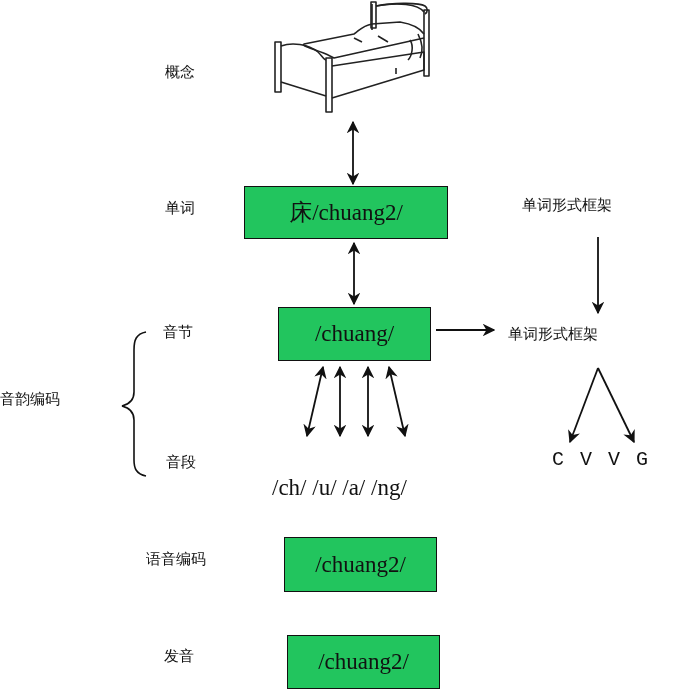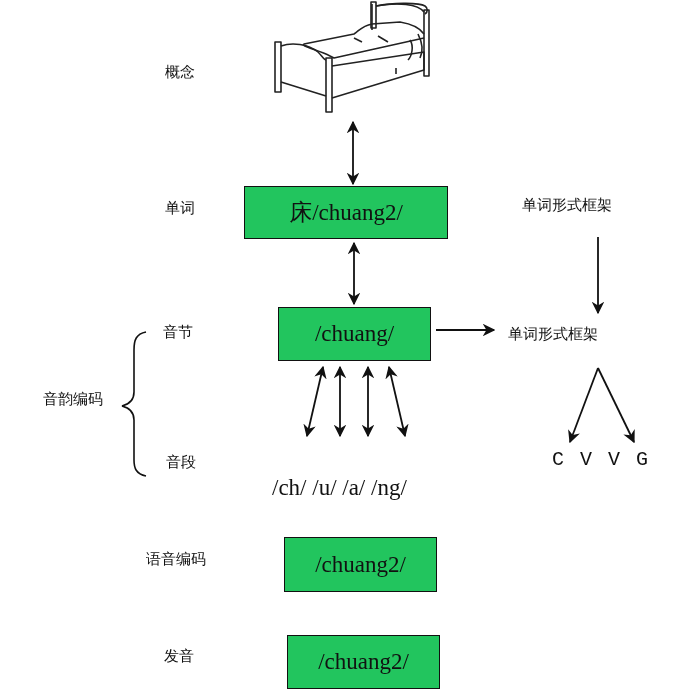--- a/index.html
+++ b/index.html
@@ -60,21 +60,21 @@
 
   <line x1="598" y1="368" x2="570" y2="442" stroke="#111" stroke-width="1.8" marker-end="url(#ah)"></line>
   <line x1="598" y1="368" x2="634" y2="442" stroke="#111" stroke-width="1.8" marker-end="url(#ah)"></line>
 
   <path d="M146,332 C136,334 134,340 134,350 L134,392 C134,400 130,404 122,406 C130,408 134,412 134,420 L134,460 C134,468 136,474 146,476" fill="none" stroke="#111" stroke-width="1.6"></path>
 </svg>
 
 <div class="lbl" style="left:165px; top:65px;">概念</div>
 <div class="lbl" style="left:165px; top:201px;">单词</div>
 <div class="lbl" style="left:163px; top:325px;">音节</div>
-<div class="lbl" style="left:0px; top:392px;padding-left:43px;">音韵编码</div>
+<div class="lbl" style="left:0px; top:392px;">音韵编码</div>
 <div class="lbl" style="left:166px; top:455px;">音段</div>
 <div class="lbl" style="left:146px; top:552px;">语音编码</div>
 <div class="lbl" style="left:164px; top:649px;">发音</div>
 <div class="lbl" style="left:522px; top:198px;">单词形式框架</div>
 <div class="lbl" style="left:508px; top:327px;">单词形式框架</div>
 
 <div class="box" style="left:244px; top:186px; width:204px; height:53px;">床/chuang2/</div>
 <div class="box" style="left:278px; top:307px; width:153px; height:54px;">/chuang/</div>
 <div class="box" style="left:284px; top:537px; width:153px; height:55px;">/chuang2/</div>
 <div class="box" style="left:287px; top:635px; width:153px; height:54px;">/chuang2/</div>

